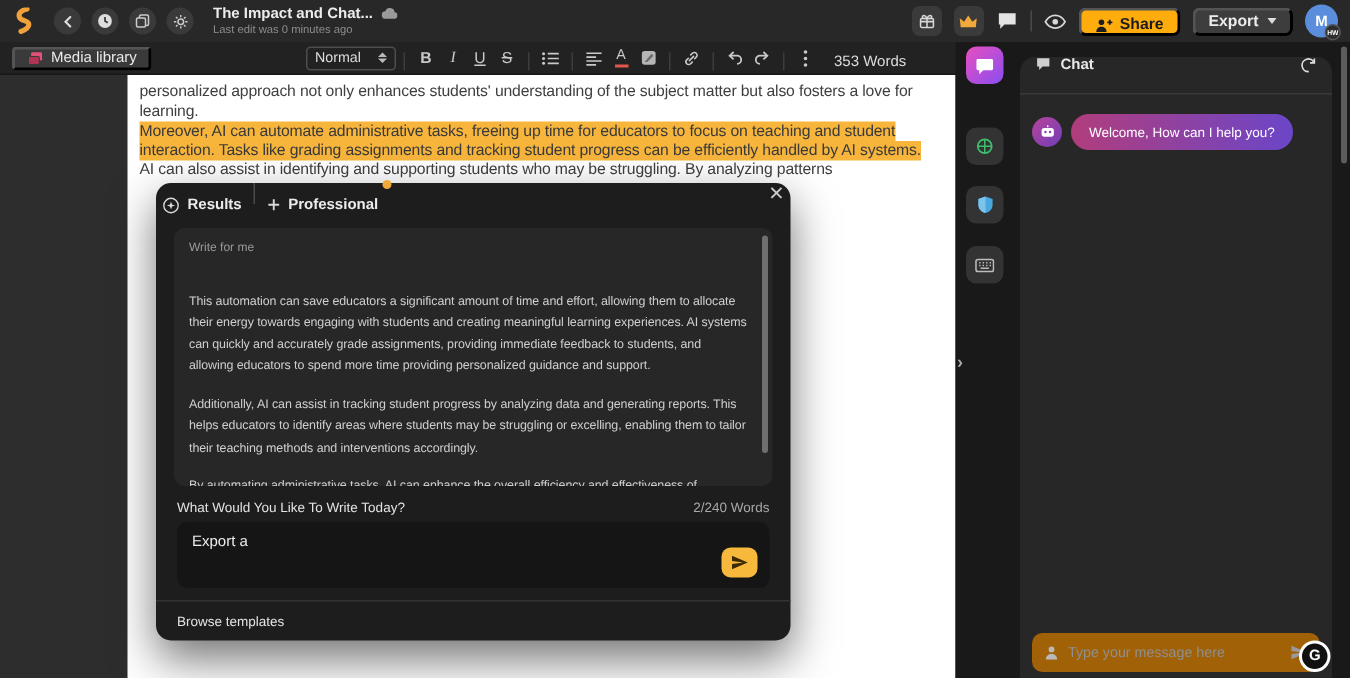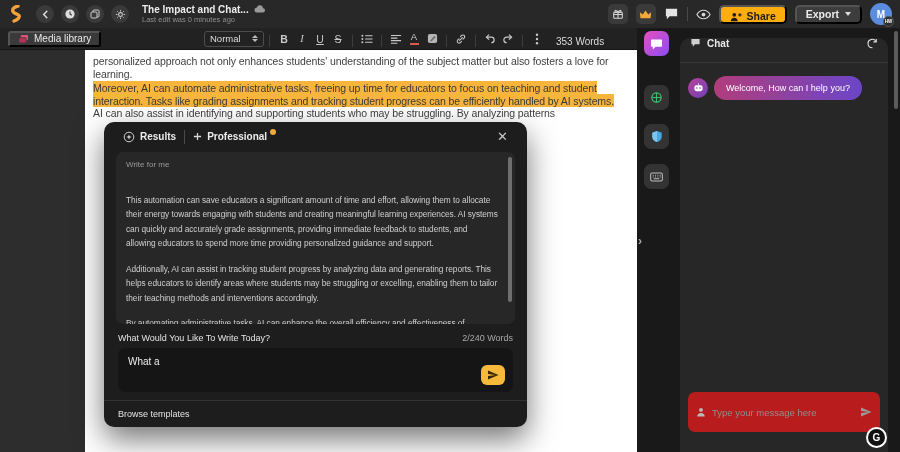--- a/index.html
+++ b/index.html
@@ -59,28 +59,28 @@
   .vscroll{position:absolute;right:2px;top:3px;width:4px;height:78px;border-radius:2px;background:#5c5c5c}
 
   
   .chat-panel{position:absolute;left:43px;top:10px;width:208px;height:414px;background:#272727;border-radius:10px 10px 0 0}
   .chat-header{height:25px;display:flex;align-items:flex-start;gap:6px;padding:0 10px;border-bottom:1px solid #3a3a3a}
   .chat-title{font-size:10px;font-weight:bold;color:#e8e8e8}
   .chat-refresh{margin-left:auto;cursor:pointer}
   .msg-row{display:flex;align-items:center;gap:6px;padding:13px 8px}
   .bot-avatar{width:20px;height:20px;border-radius:50%;background:linear-gradient(135deg,#b8439a,#6f3fb8);display:flex;align-items:center;justify-content:center}
   .bubble{background:linear-gradient(90deg,#b13d7c,#6b46c8);color:#fff;font-size:9px;padding:7px 12px;border-radius:13px}
-  .chat-input{position:absolute;left:8px;right:8px;bottom:20px;height:40px;background:#b91c1c;border-radius:7px;display:flex;align-items:center;gap:6px;padding:0 8px}
+  .chat-input{position:absolute;left:8px;right:8px;bottom:4px;height:26px;background:#a16207;border-radius:7px;display:flex;align-items:center;gap:6px;padding:0 8px}
   .chat-input input{flex:1;background:transparent;border:none;outline:none;color:#ddd;font-size:9.5px;font-family:"Liberation Sans",sans-serif}
   .chat-input input::placeholder{color:#8f8f8f}
   .help-widget{position:absolute;left:866px;top:427px;width:21px;height:21px;border-radius:50%;background:#111;border:2px solid #fff;color:#fff;font-size:10px;font-weight:bold;display:flex;align-items:center;justify-content:center;z-index:40;cursor:pointer}
 
   
   .modal{position:absolute;left:104px;top:122px;width:423px;height:305px;background:#1d1d1d;border-radius:10px;box-shadow:0 12px 30px rgba(0,0,0,.55);z-index:30;display:flex;flex-direction:column}
-  .modal-header{height:30px;display:flex;align-items:center;padding:0 19px;gap:8px}
+  .modal-header{height:30px;display:flex;padding:0 4px;gap:8px}
   .mtab{display:flex;align-items:center;gap:5px;font-size:10px;font-weight:bold;color:#ececec;cursor:pointer}
   .mdot{width:6px;height:6px;border-radius:50%;background:#F2A93B;align-self:flex-start;margin:-2px 0 0 -2px}
   .mclose{margin-left:auto;font-size:13px;color:#c9c9c9;cursor:pointer;line-height:1}
   .modal-body{margin:0 12px;height:174px;background:#272727;border-radius:7px;padding:8px 10px;overflow:hidden;position:relative}
   .wfm{font-size:8px;color:#9a9a9a;margin-bottom:24px}
   .mpara{font-size:8.3px;line-height:14.5px;color:#cfcfcf;letter-spacing:-0.05px;margin-bottom:11px;width:372px}
   .mscroll{position:absolute;right:3px;top:5px;width:4px;height:145px;background:#6f6f6f;border-radius:2px}
   .prompt-row{display:flex;align-items:center;justify-content:space-between;margin:9px 14px 0;font-size:9px}
   .prompt-label{color:#e3e3e3}
   .prompt-count{color:#a8a8a8}
@@ -368,21 +368,21 @@
     <p class="mpara">This automation can save educators a significant amount of time and effort, allowing them to allocate their energy towards engaging with students and creating meaningful learning experiences. AI systems can quickly and accurately grade assignments, providing immediate feedback to students, and allowing educators to spend more time providing personalized guidance and support.</p>
     <p class="mpara">Additionally, AI can assist in tracking student progress by analyzing data and generating reports. This helps educators to identify areas where students may be struggling or excelling, enabling them to tailor their teaching methods and interventions accordingly.</p>
     <p class="mpara">By automating administrative tasks, AI can enhance the overall efficiency and effectiveness of education systems. Educators can be more productive and focus on their core responsibilities of teaching, mentoring, and fostering student growth. Ultimately, AI technologies enable a more</p>
     <span class="mscroll"></span>
   </div>
   <div class="prompt-row">
     <span class="prompt-label">What Would You Like To Write Today?</span>
     <span class="prompt-count">2/240 Words</span>
   </div>
   <div class="modal-input">
-    <div class="val">What a</div>
+    <div class="val">Export a</div>
     <span class="send-btn">
       <svg width="12" height="12" viewBox="0 0 24 24">
           <path d="M2 21l21-9L2 3v7l15 2-15 2z" fill="#3c2a00"></path>
         </svg>
     </span>
   </div>
   <div class="modal-footer">
     <span class="browse-link">Browse templates</span>
   </div>
 </div>

